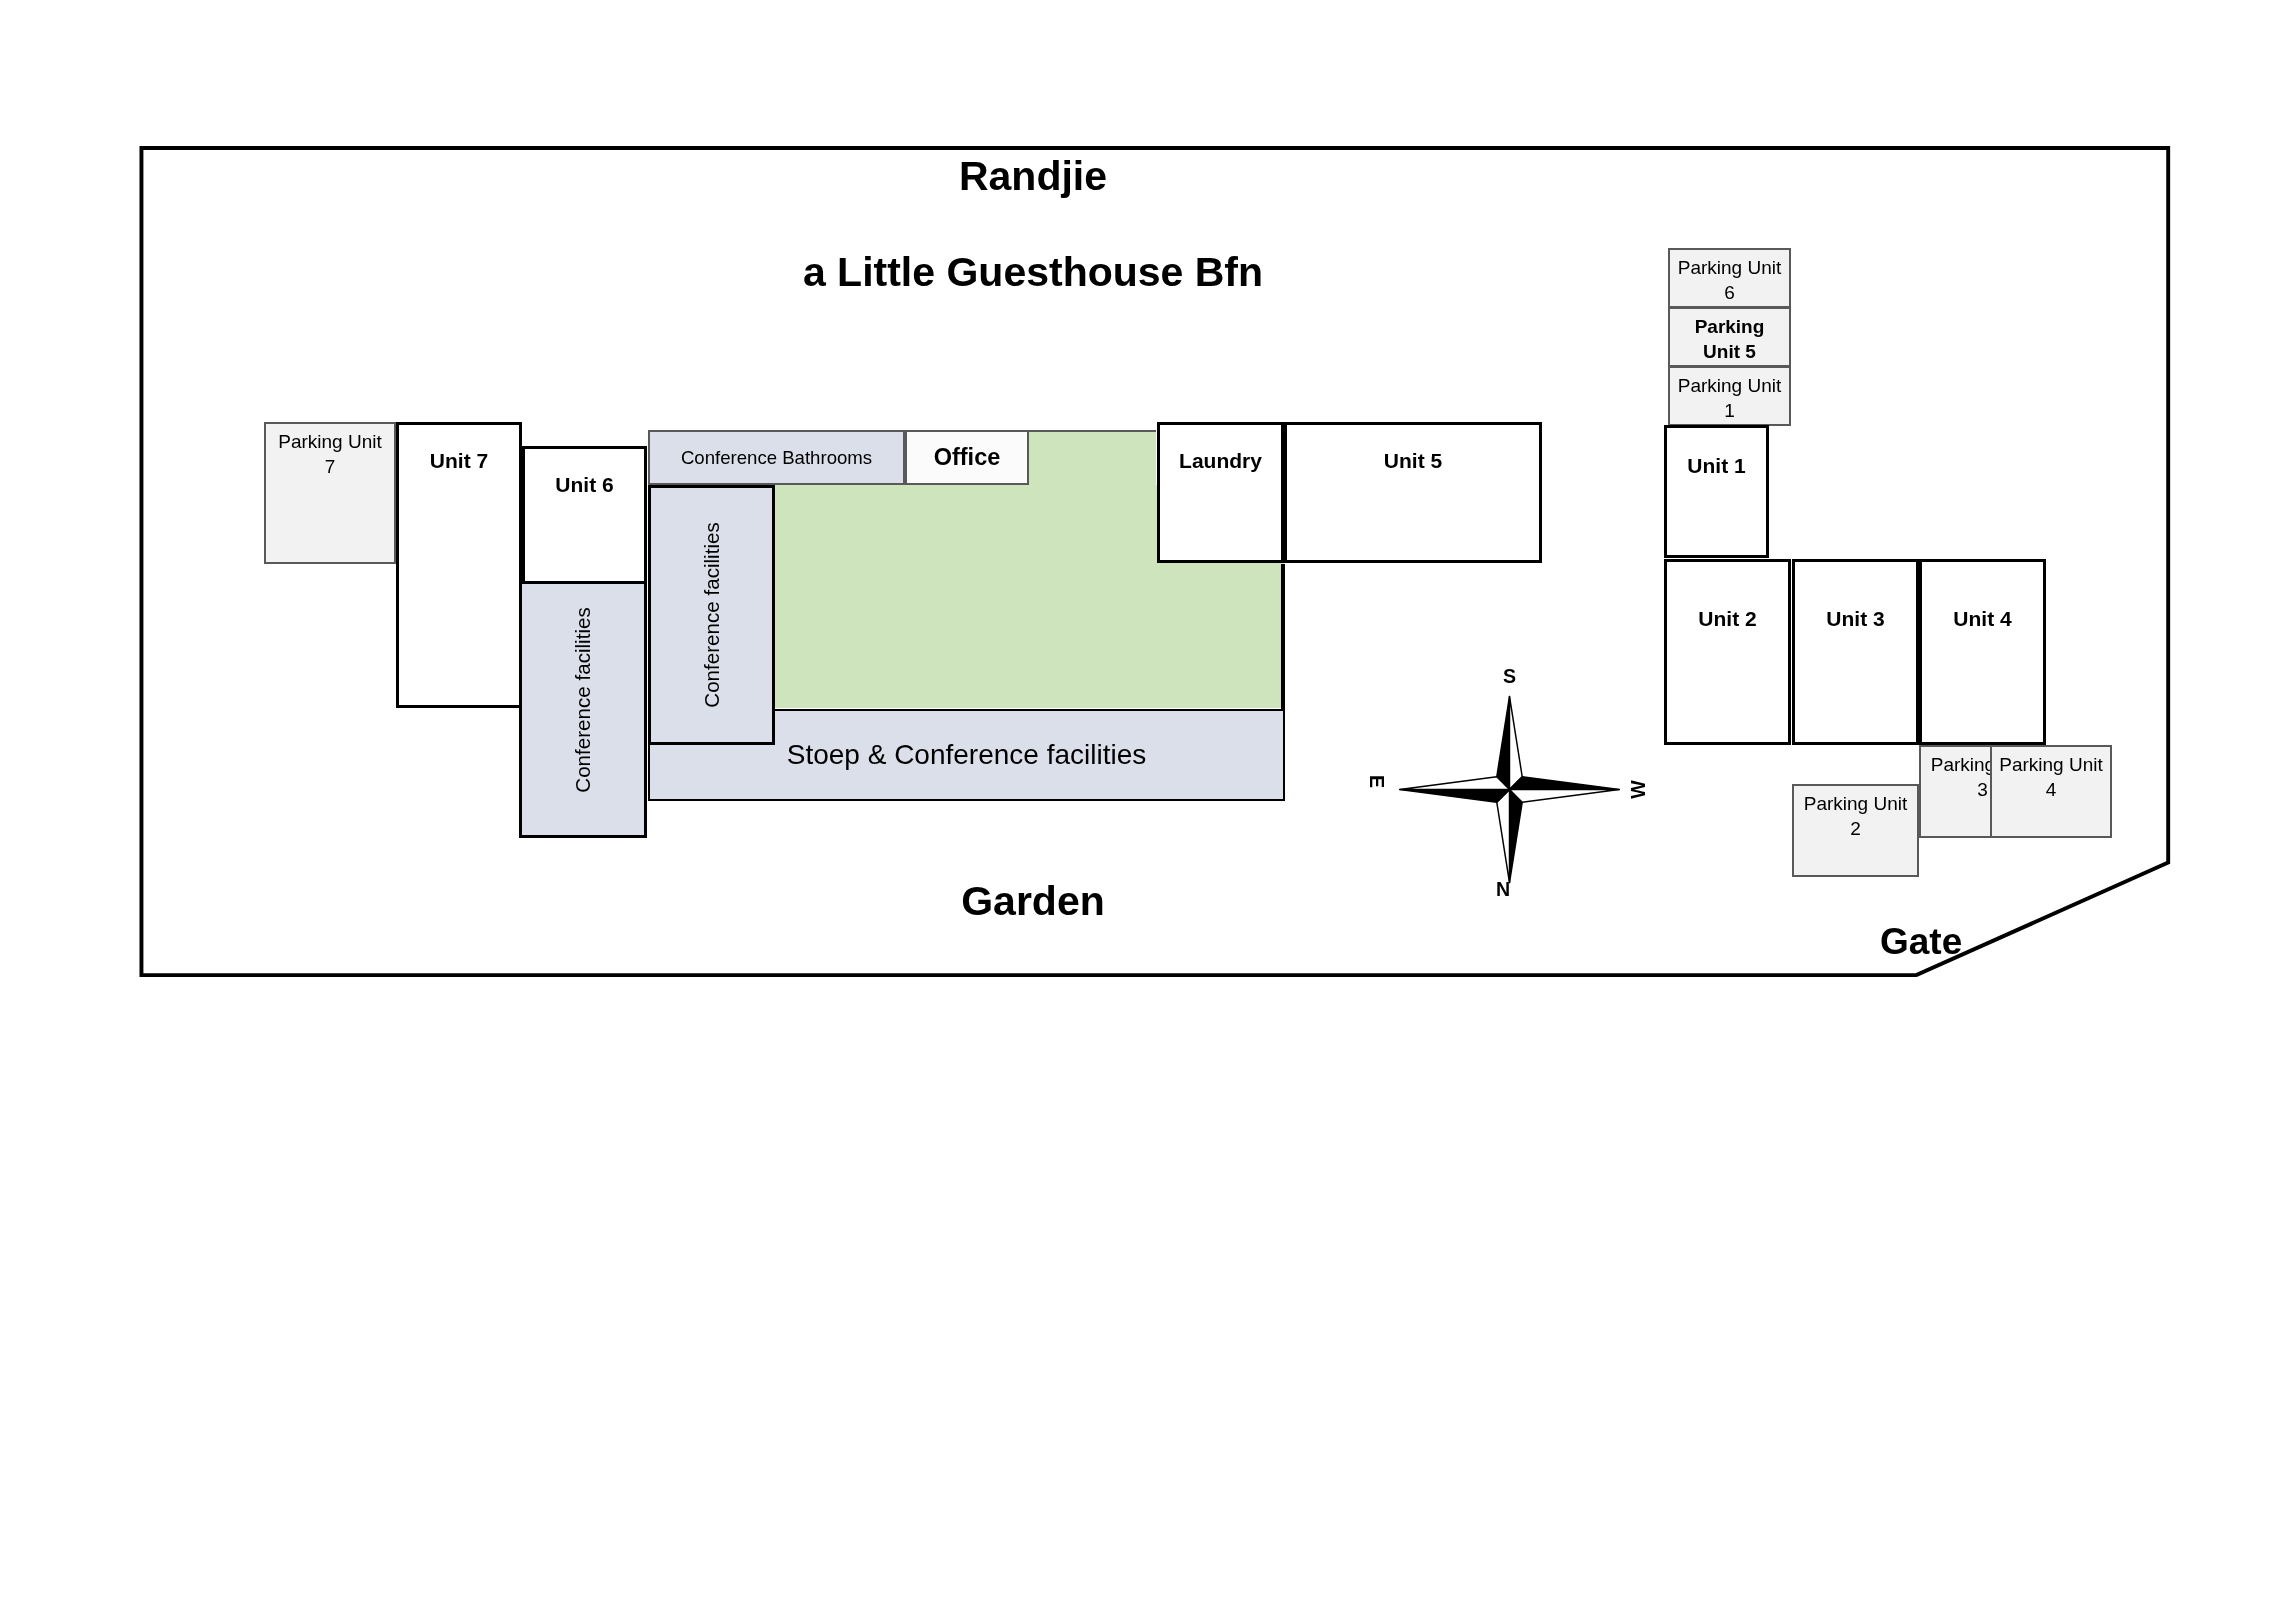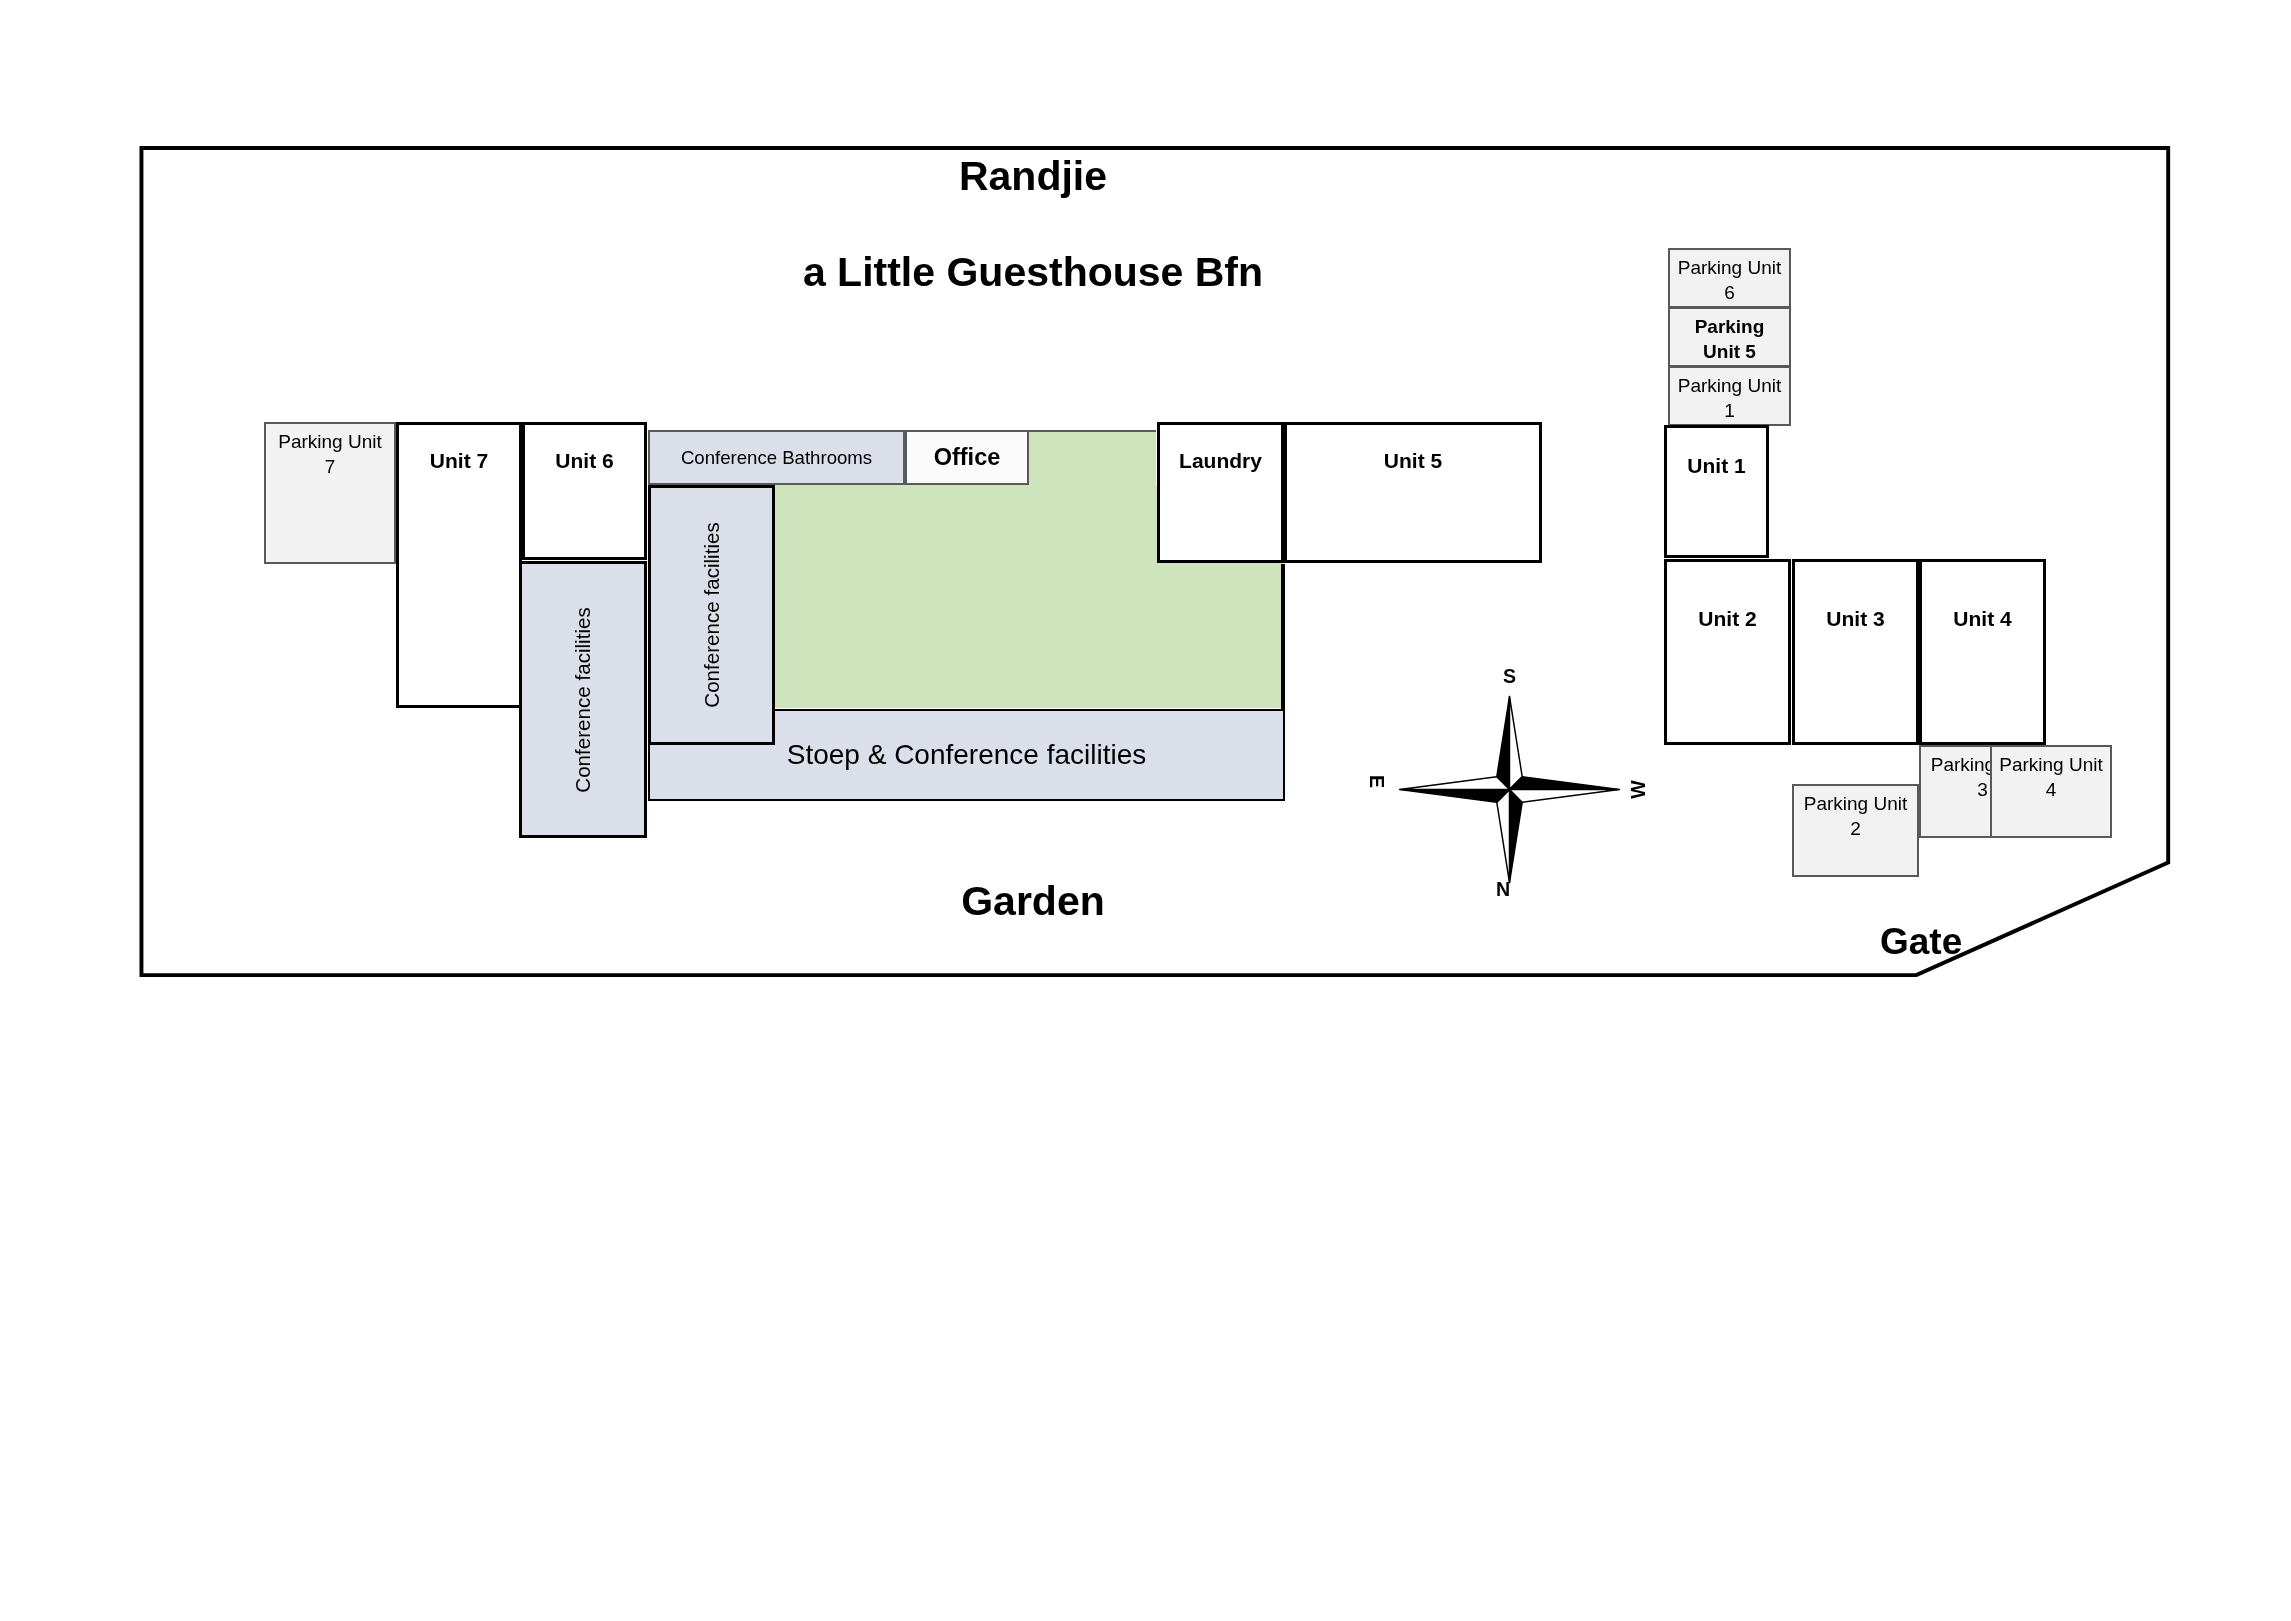--- a/index.html
+++ b/index.html
@@ -48,21 +48,21 @@
   </div>
 
   <div class="box parking" style="left:264px; top:422px; width:132px; height:142px;">
     <span style="display:block; width:108px;">Parking Unit 7</span>
   </div>
 
   <div class="box unit" style="left:396px; top:422px; width:126px; height:286px;">
     <span>Unit 7</span>
   </div>
 
-  <div class="box unit" style="left:522px; top:422px; width:125px; height:138px;">
+  <div class="box unit" style="left:522px; top:446px; width:125px; height:138px;">
     <span>Unit 6</span>
   </div>
 
   <div class="box thin-room" style="left:648px; top:430px; width:257px; height:55px; background:var(--conference-fill,#dbdfe9); font-size:18.6px;text-align:center;">
     <span>Conference Bathrooms</span>
   </div>
 
   <div class="box thin-room" style="left:905px; top:430px; width:124px; height:55px; background:#fbfbfb; font-weight:bold; font-size:23.5px;">
     <span>Office</span>
   </div>

